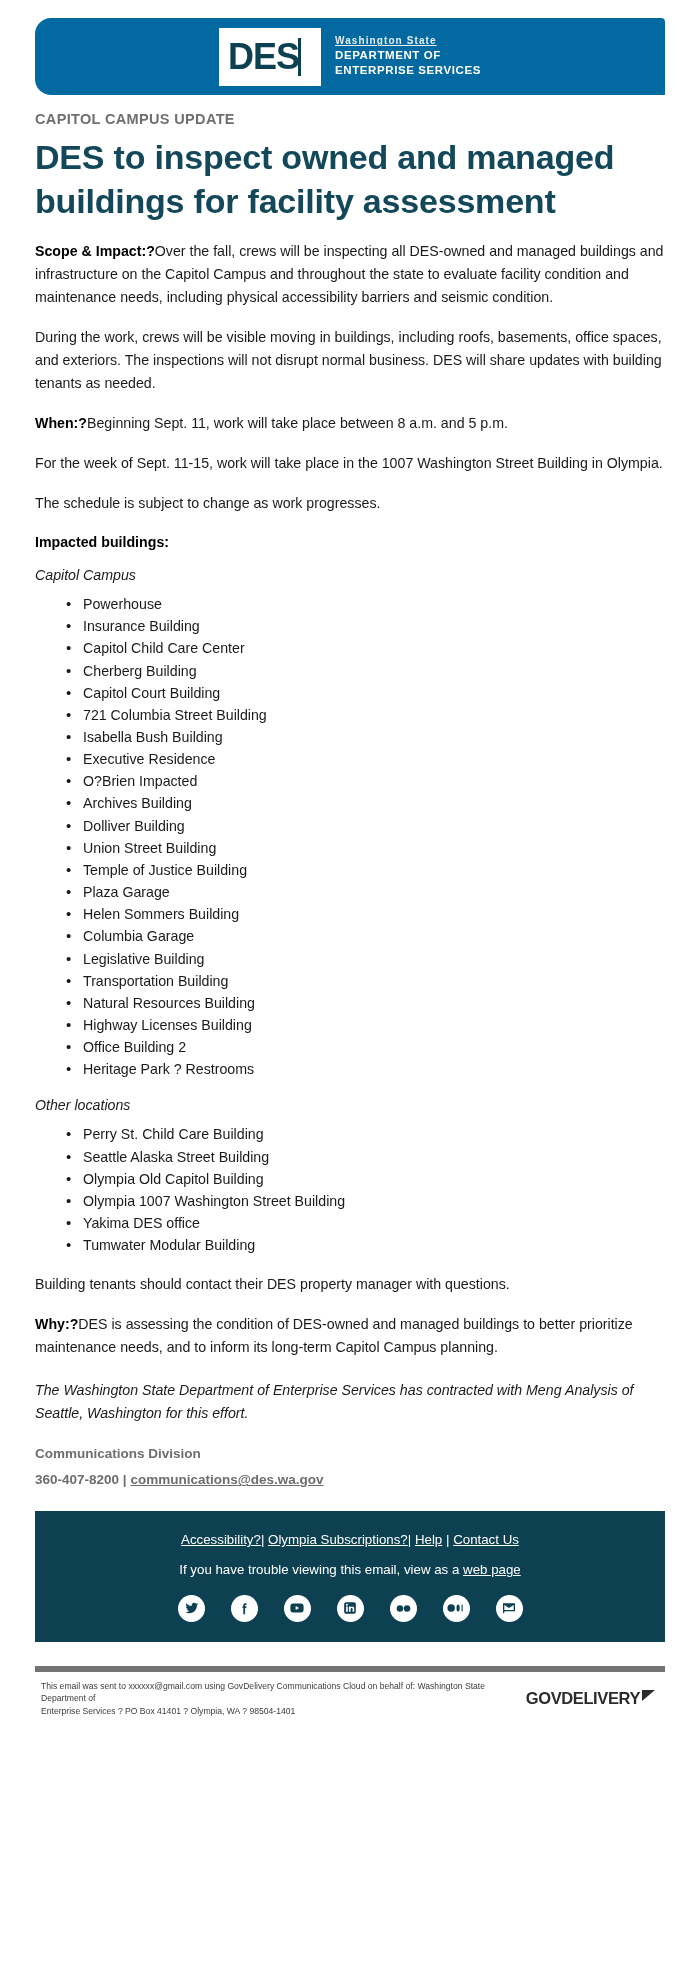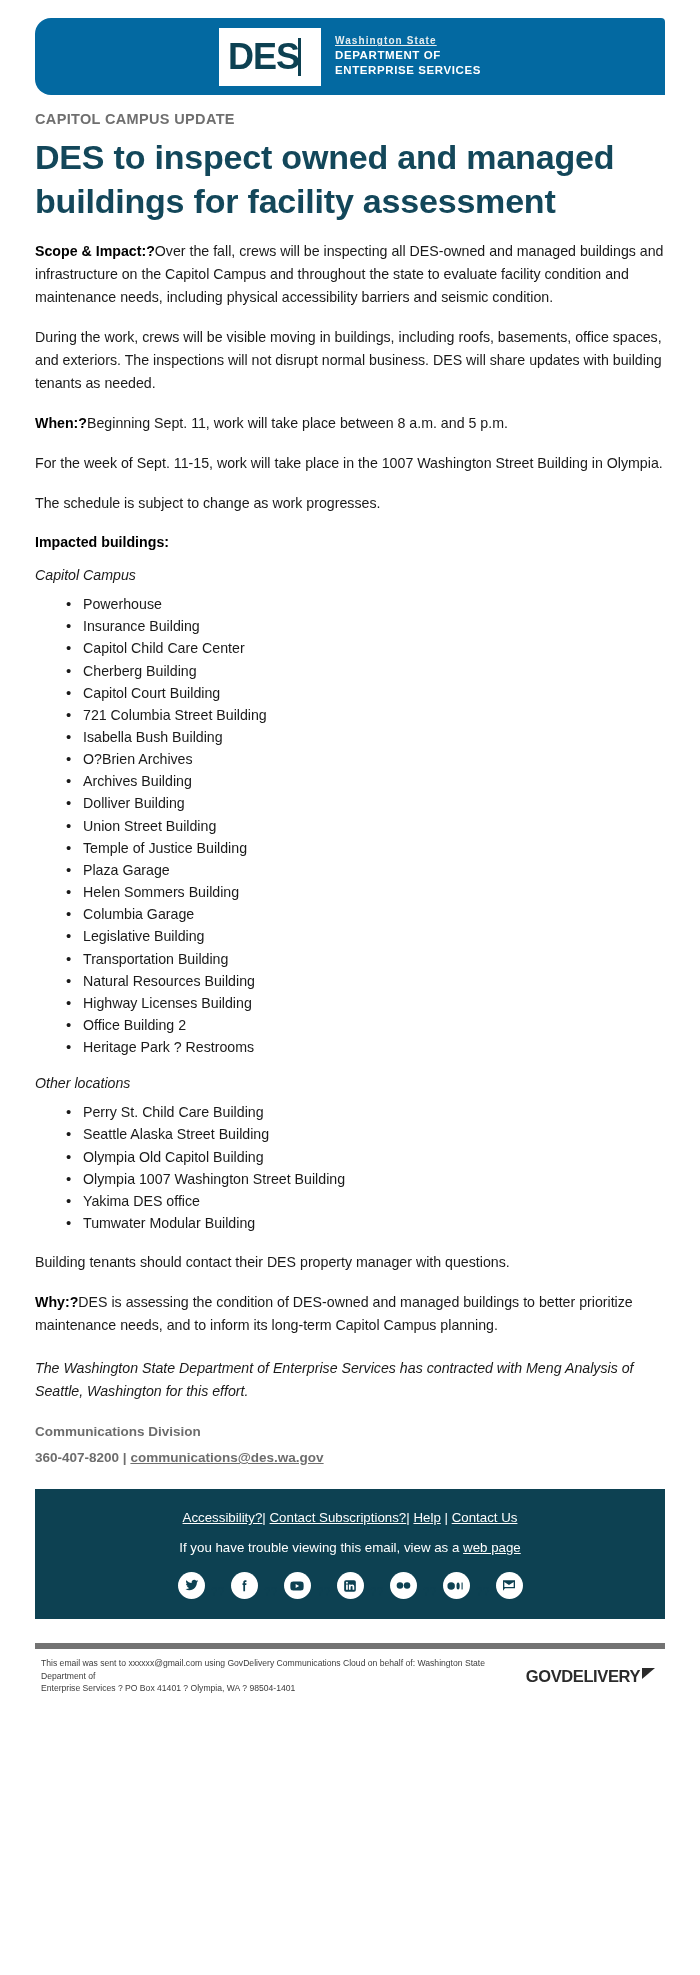--- a/index.html
+++ b/index.html
@@ -283,21 +283,22 @@
 
     <div class="group-label">Capitol Campus</div>
     <ul class="bldg-list">
         <li>Powerhouse</li>
         <li>Insurance Building</li>
         <li>Capitol Child Care Center</li>
         <li>Cherberg Building</li>
         <li>Capitol Court Building</li>
         <li>721 Columbia Street Building</li>
         <li>Isabella Bush Building</li>
-        <li>O?Brien Archives</li>
+        <li>Executive Residence</li>
+        <li>O?Brien Impacted</li>
         <li>Archives Building</li>
         <li>Dolliver Building</li>
         <li>Union Street Building</li>
         <li>Temple of Justice Building</li>
         <li>Plaza Garage</li>
         <li>Helen Sommers Building</li>
         <li>Columbia Garage</li>
         <li>Legislative Building</li>
         <li>Transportation Building</li>
         <li>Natural Resources Building</li>
@@ -325,21 +326,21 @@
     <div class="sig-div">Communications Division</div>
     <div class="sig-contact">
       <span>360-407-8200</span>
       <span>|</span>
       <a href="#">communications@des.wa.gov</a>
     </div>
 
     <div class="footer-band">
       <div class="footer-links">
         <a href="#">Accessibility?</a><span class="sep">|</span>
-        <a href="#">Contact Subscriptions?</a><span class="sep">|</span>
+        <a href="#">Olympia Subscriptions?</a><span class="sep">|</span>
         <a href="#">Help</a> <span class="sep">|</span>
         <a href="#">Contact Us</a>
       </div>
       <div class="footer-note">
         <span>If you have trouble viewing this email, view as a</span>
         <a href="#">web page</a>
       </div>
 
       <div class="social-row">
         <span class="social-ico">

